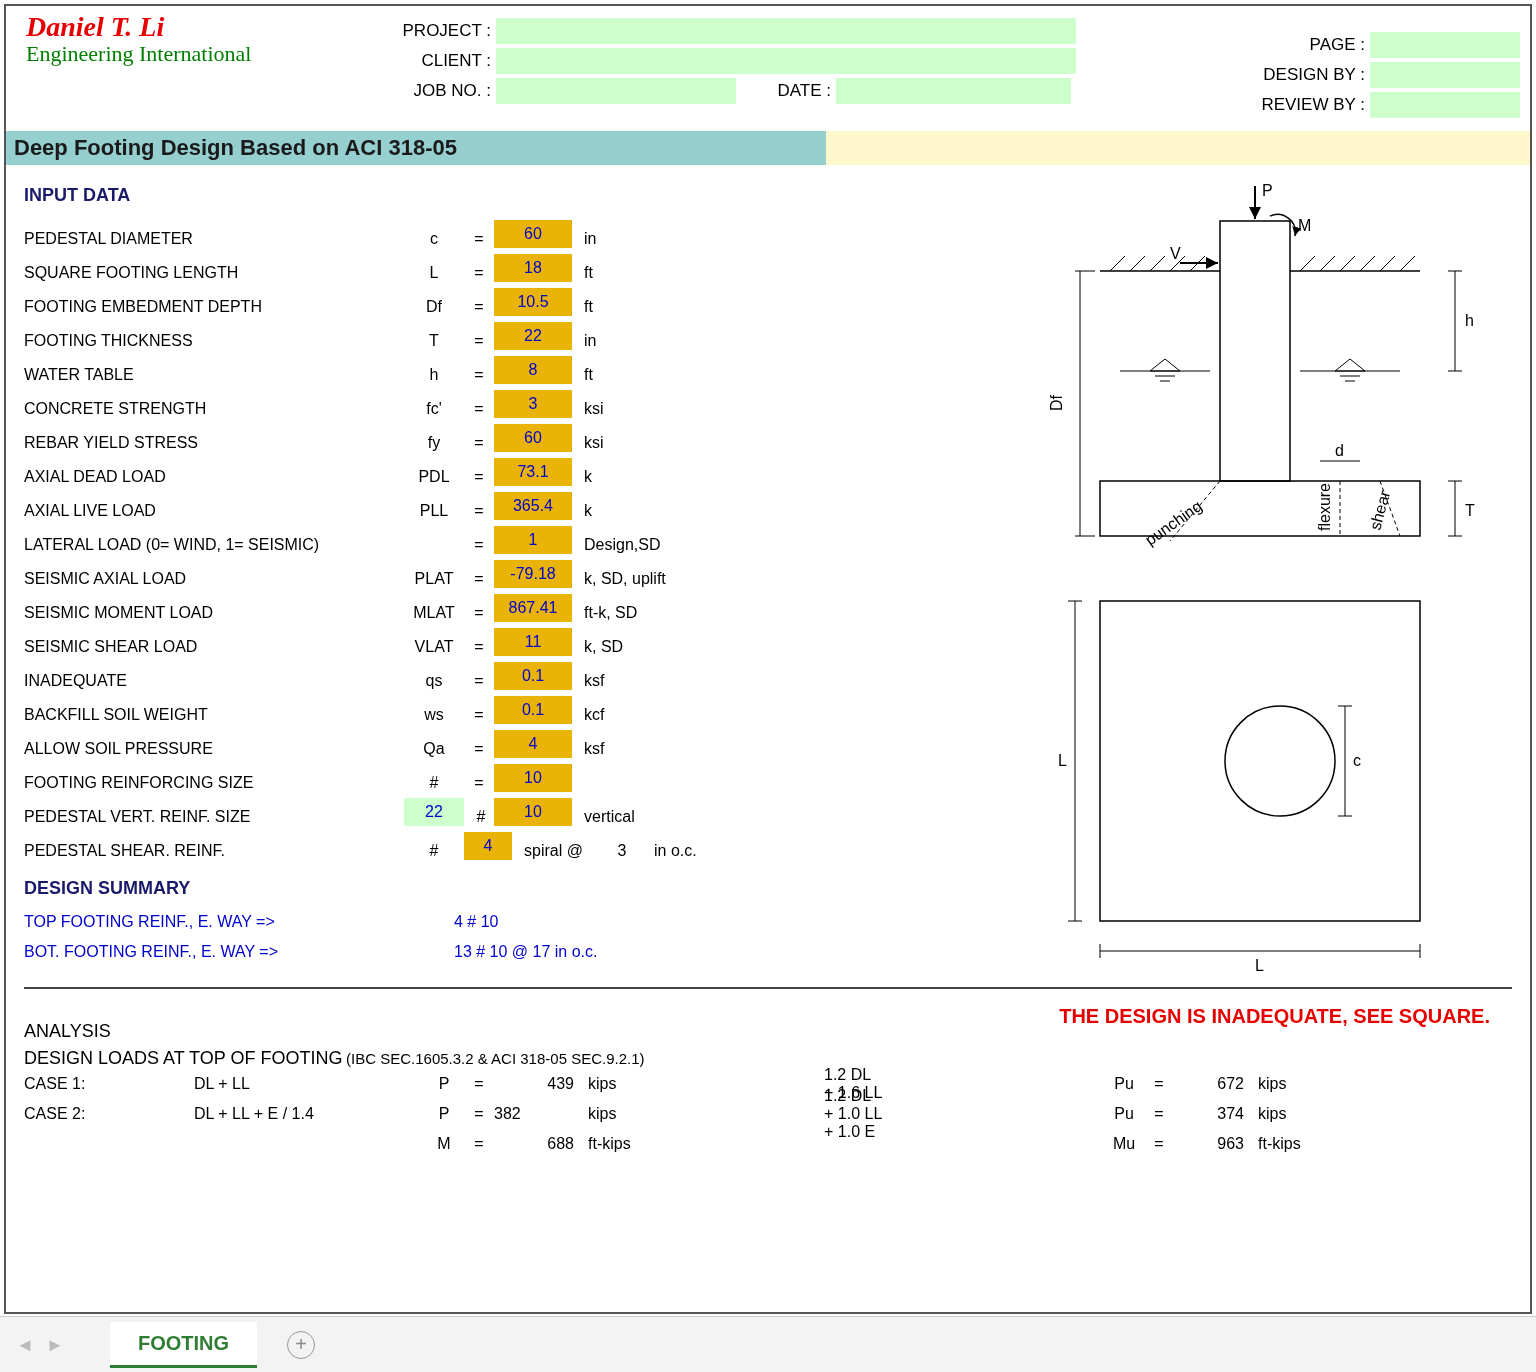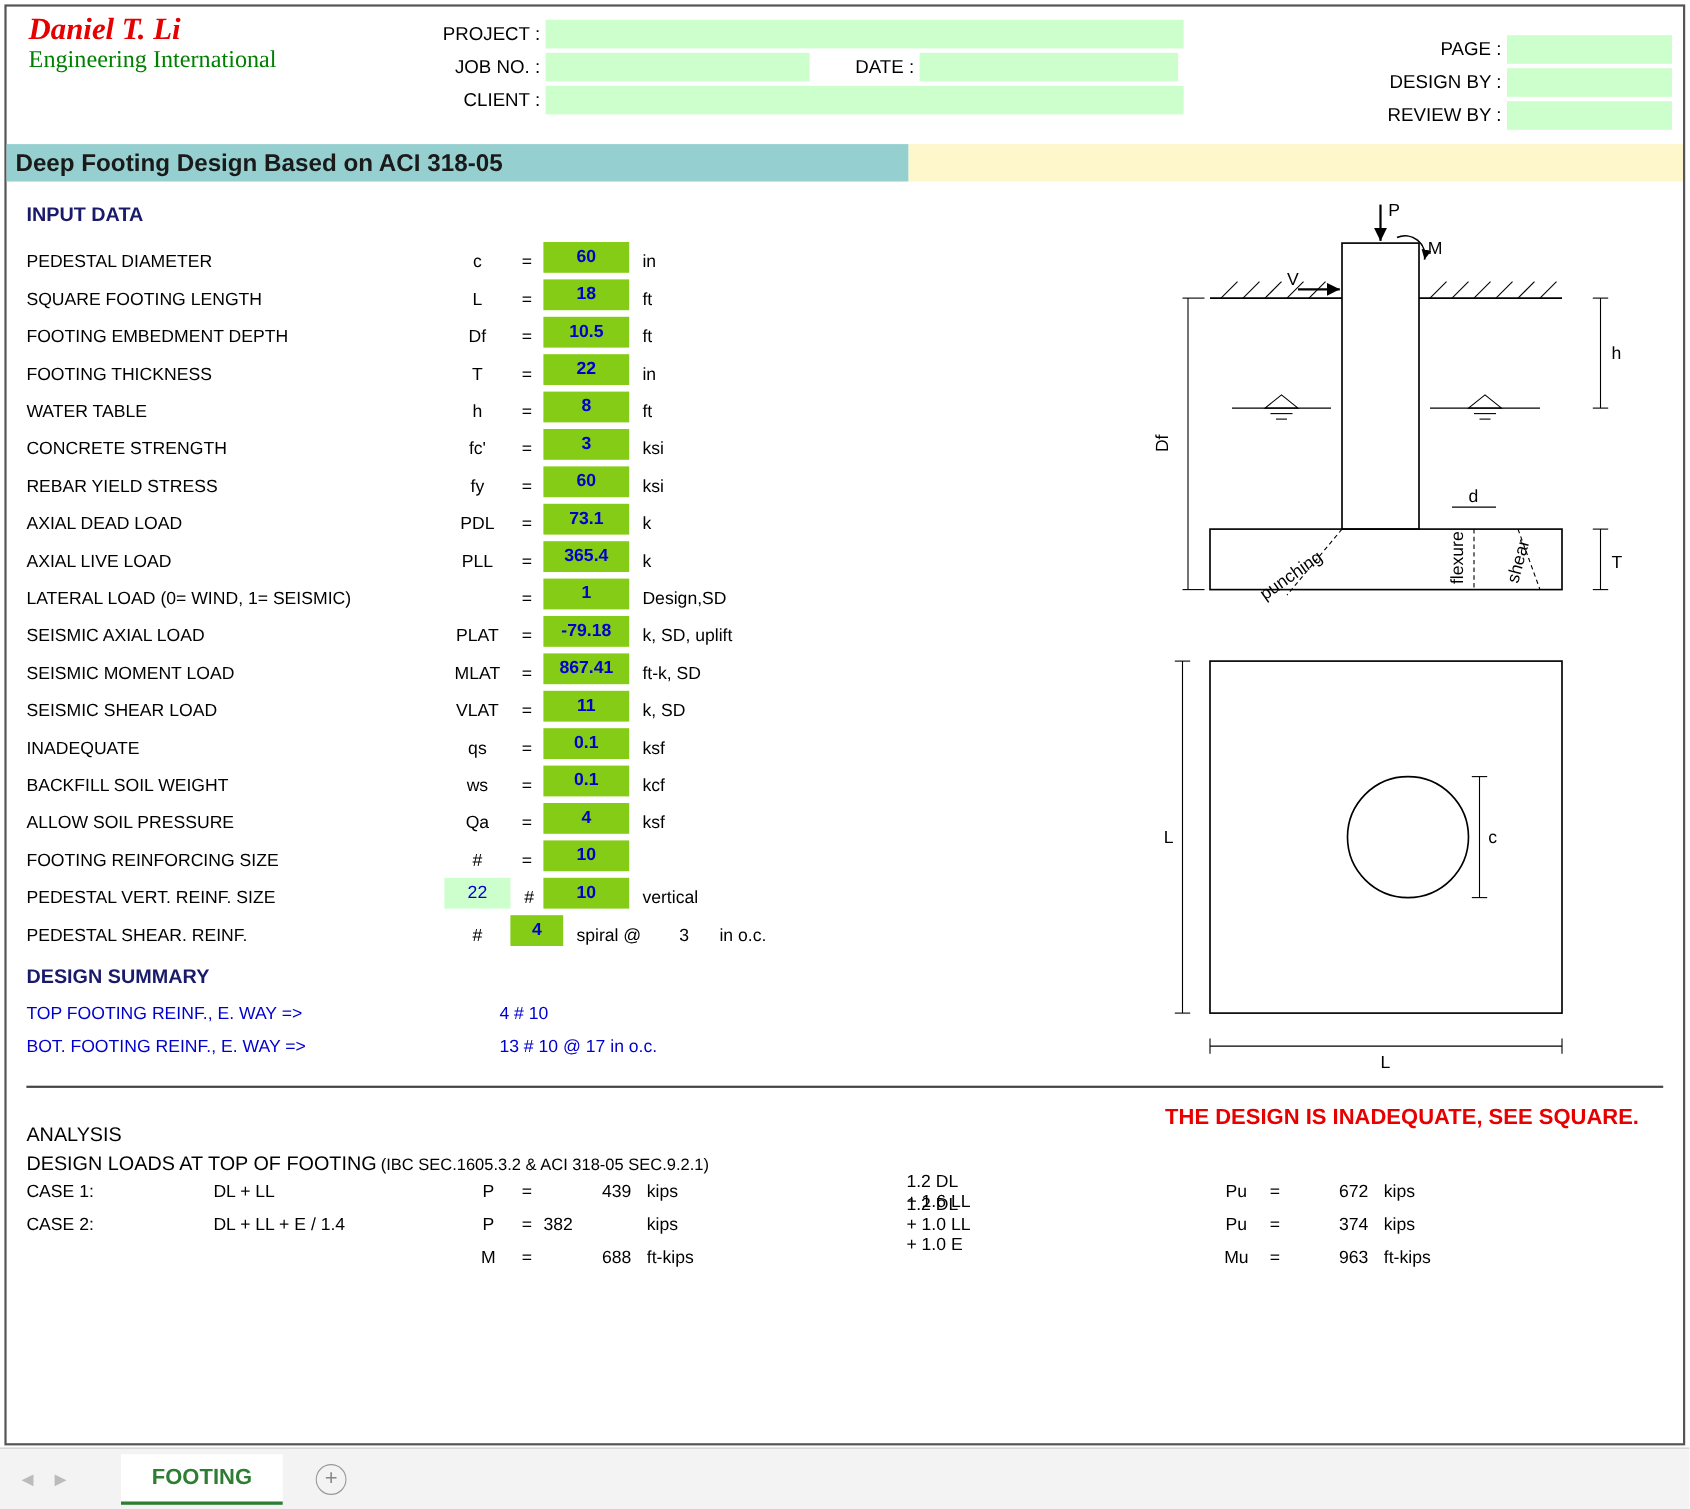--- a/index.html
+++ b/index.html
@@ -78,21 +78,21 @@
   }
   .inrow {
     display: flex;
     align-items: flex-end;
     height: 34px;
     font-size: 16px;
   }
   .inrow .lab { width: 380px; }
   .inrow .sym { width: 60px; text-align: center; }
   .inrow .eq  { width: 30px; text-align: center; }
-  .inrow .val { width: 78px; text-align: center; background:#84cc16; color:#0000cd; font-weight:700; height:28px; line-height:28px;}
+  .inrow .val { width: 78px; text-align: center; background:#eab308; color:#0000cd; font-weight:400; height:28px; line-height:28px;}
   .inrow .unit{ width: 180px; padding-left: 12px; }
   .inrow .extra { width: 60px; text-align:center; background:#ccffcc; color:#0000cd; height:28px; line-height:28px; margin-right:4px;}
 
   .summary { margin-top: 18px; }
   .summary-row { display:flex; font-size:16px; height:30px; align-items:center; color:#0000cd;}
   .summary-row .slab { width: 430px; }
   .summary-row .sval { }
 
   .warn {
     position: absolute;
@@ -167,28 +167,28 @@
     <div class="logo">
       <div class="name">Daniel T. Li</div>
       <div class="sub">Engineering International</div>
     </div>
     <div class="hdr-fields">
       <div class="hdr-row">
         <div class="hdr-label">PROJECT :</div>
         <div class="hdr-val" style="width:580px"></div>
       </div>
       <div class="hdr-row">
+        <div class="hdr-label">CLIENT :</div>
+        <div class="hdr-val" style="width:580px"></div>
+      </div>
+      <div class="hdr-row">
         <div class="hdr-label">JOB NO. :</div>
         <div class="hdr-val" style="width:240px"></div>
         <div style="width:100px;text-align:right;padding-right:5px">DATE :</div>
         <div class="hdr-val" style="width:235px"></div>
-      </div>
-      <div class="hdr-row">
-        <div class="hdr-label">CLIENT :</div>
-        <div class="hdr-val" style="width:580px"></div>
       </div>
     </div>
     <div class="hdr-right">
       <div class="hdr-row">
         <div class="hdr-label">PAGE :</div>
         <div class="hdr-val" style="width:150px"></div>
       </div>
       <div class="hdr-row">
         <div class="hdr-label">DESIGN BY :</div>
         <div class="hdr-val" style="width:150px"></div>

